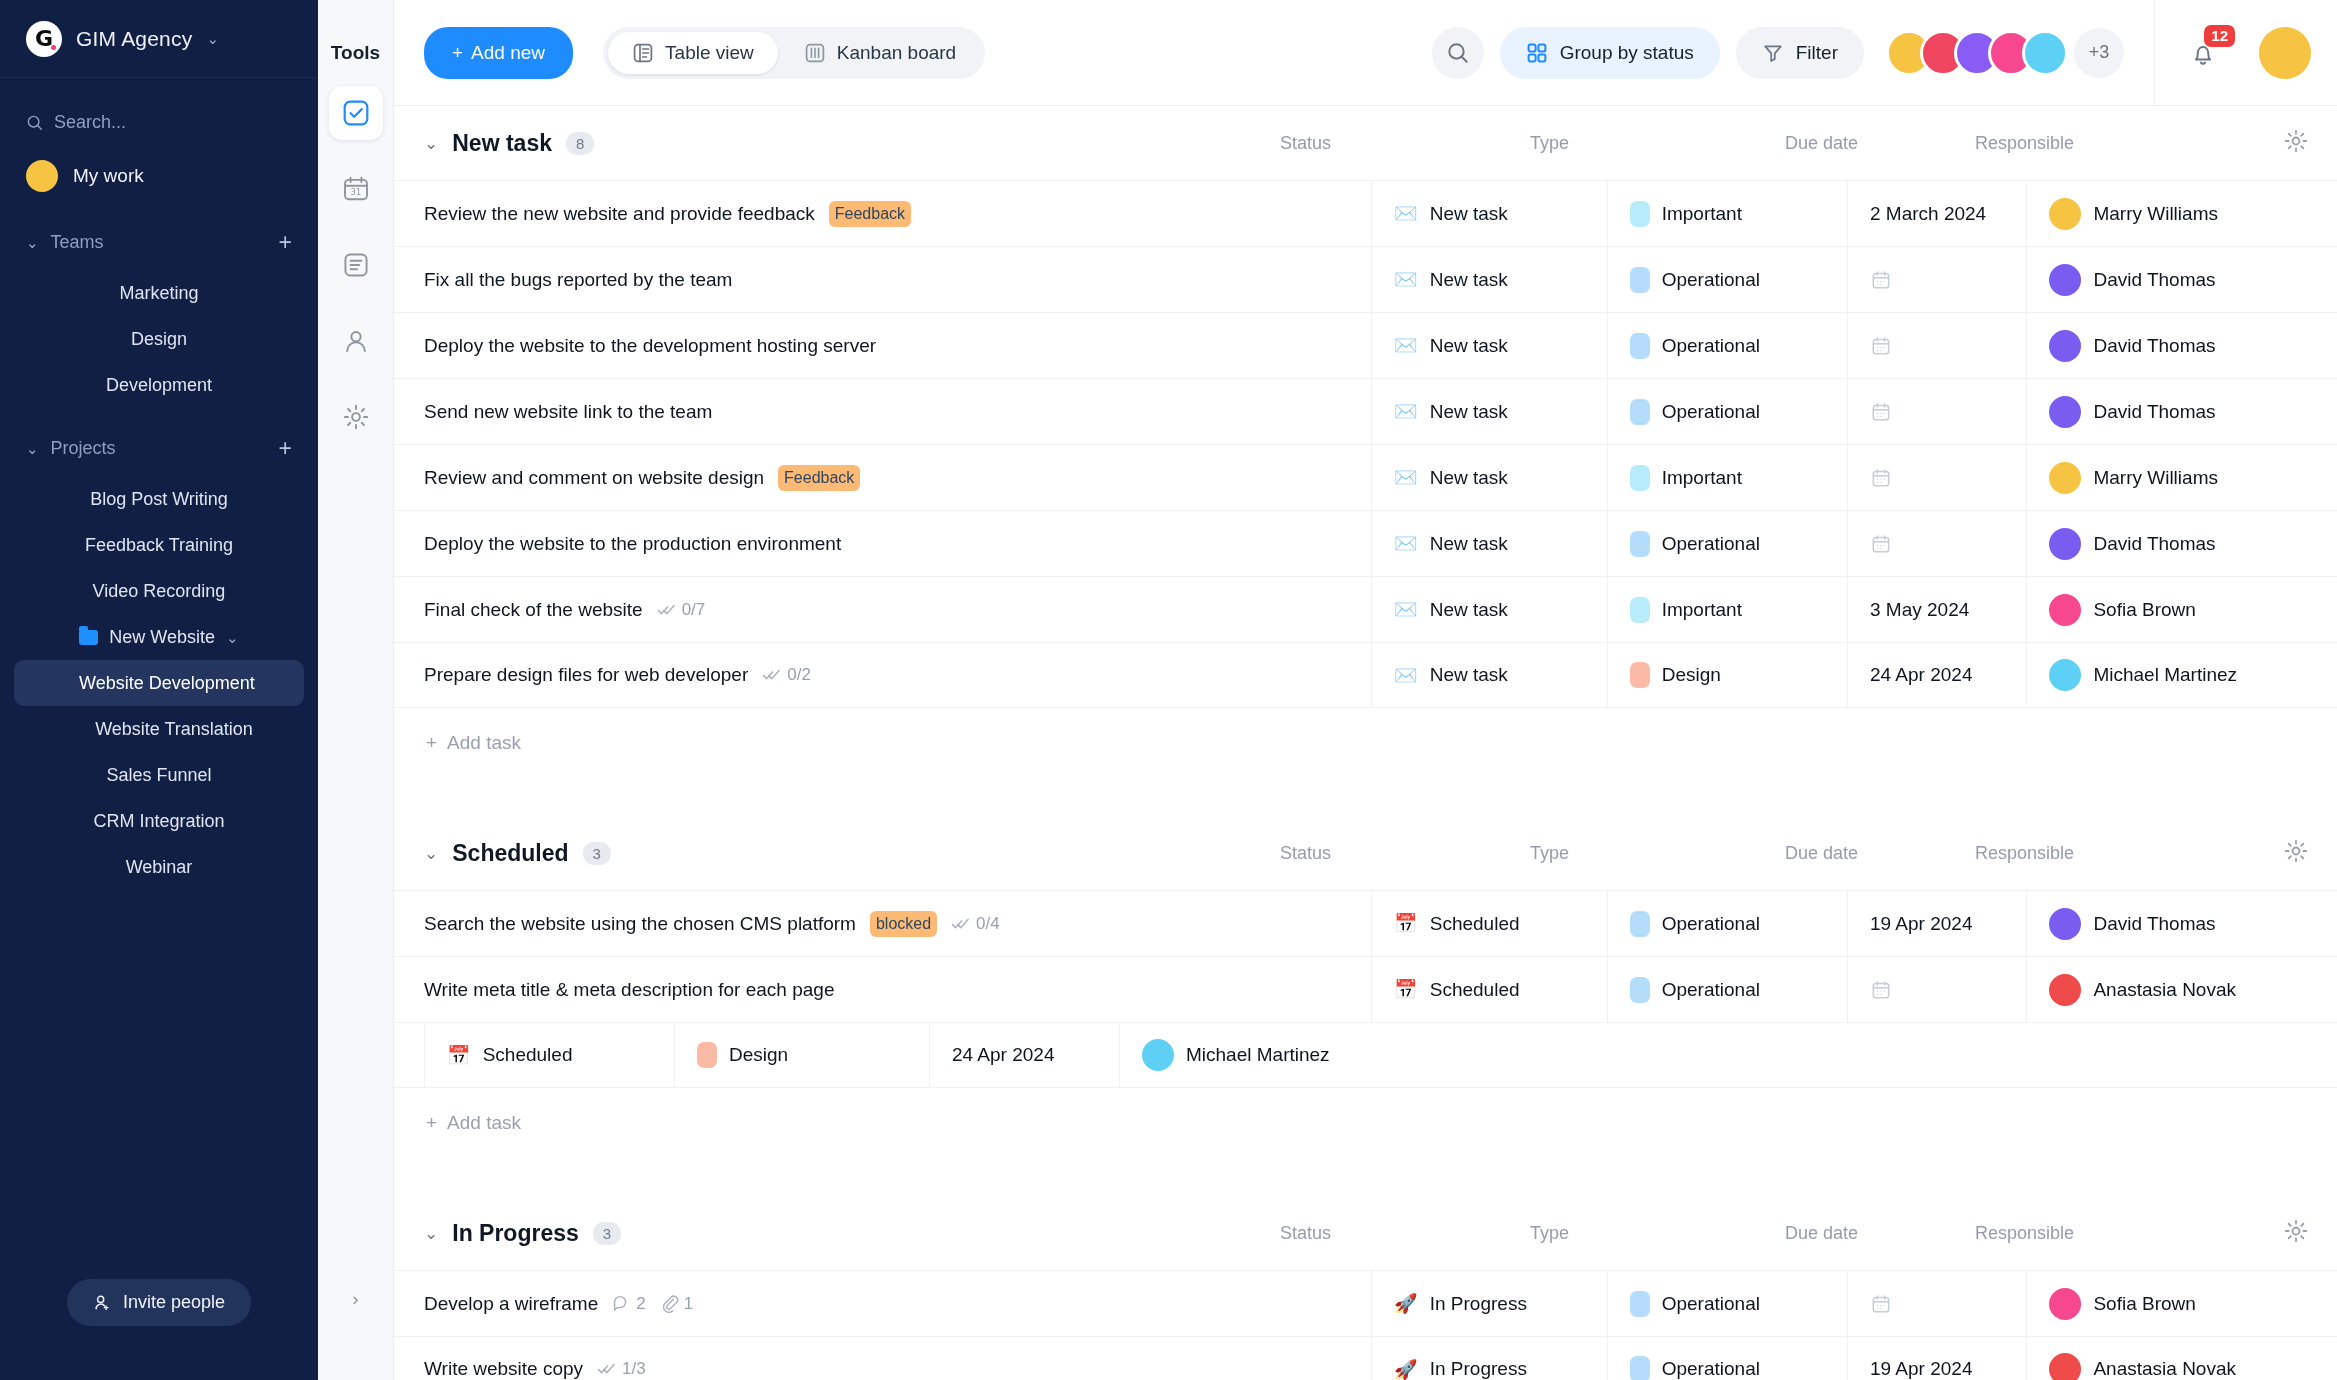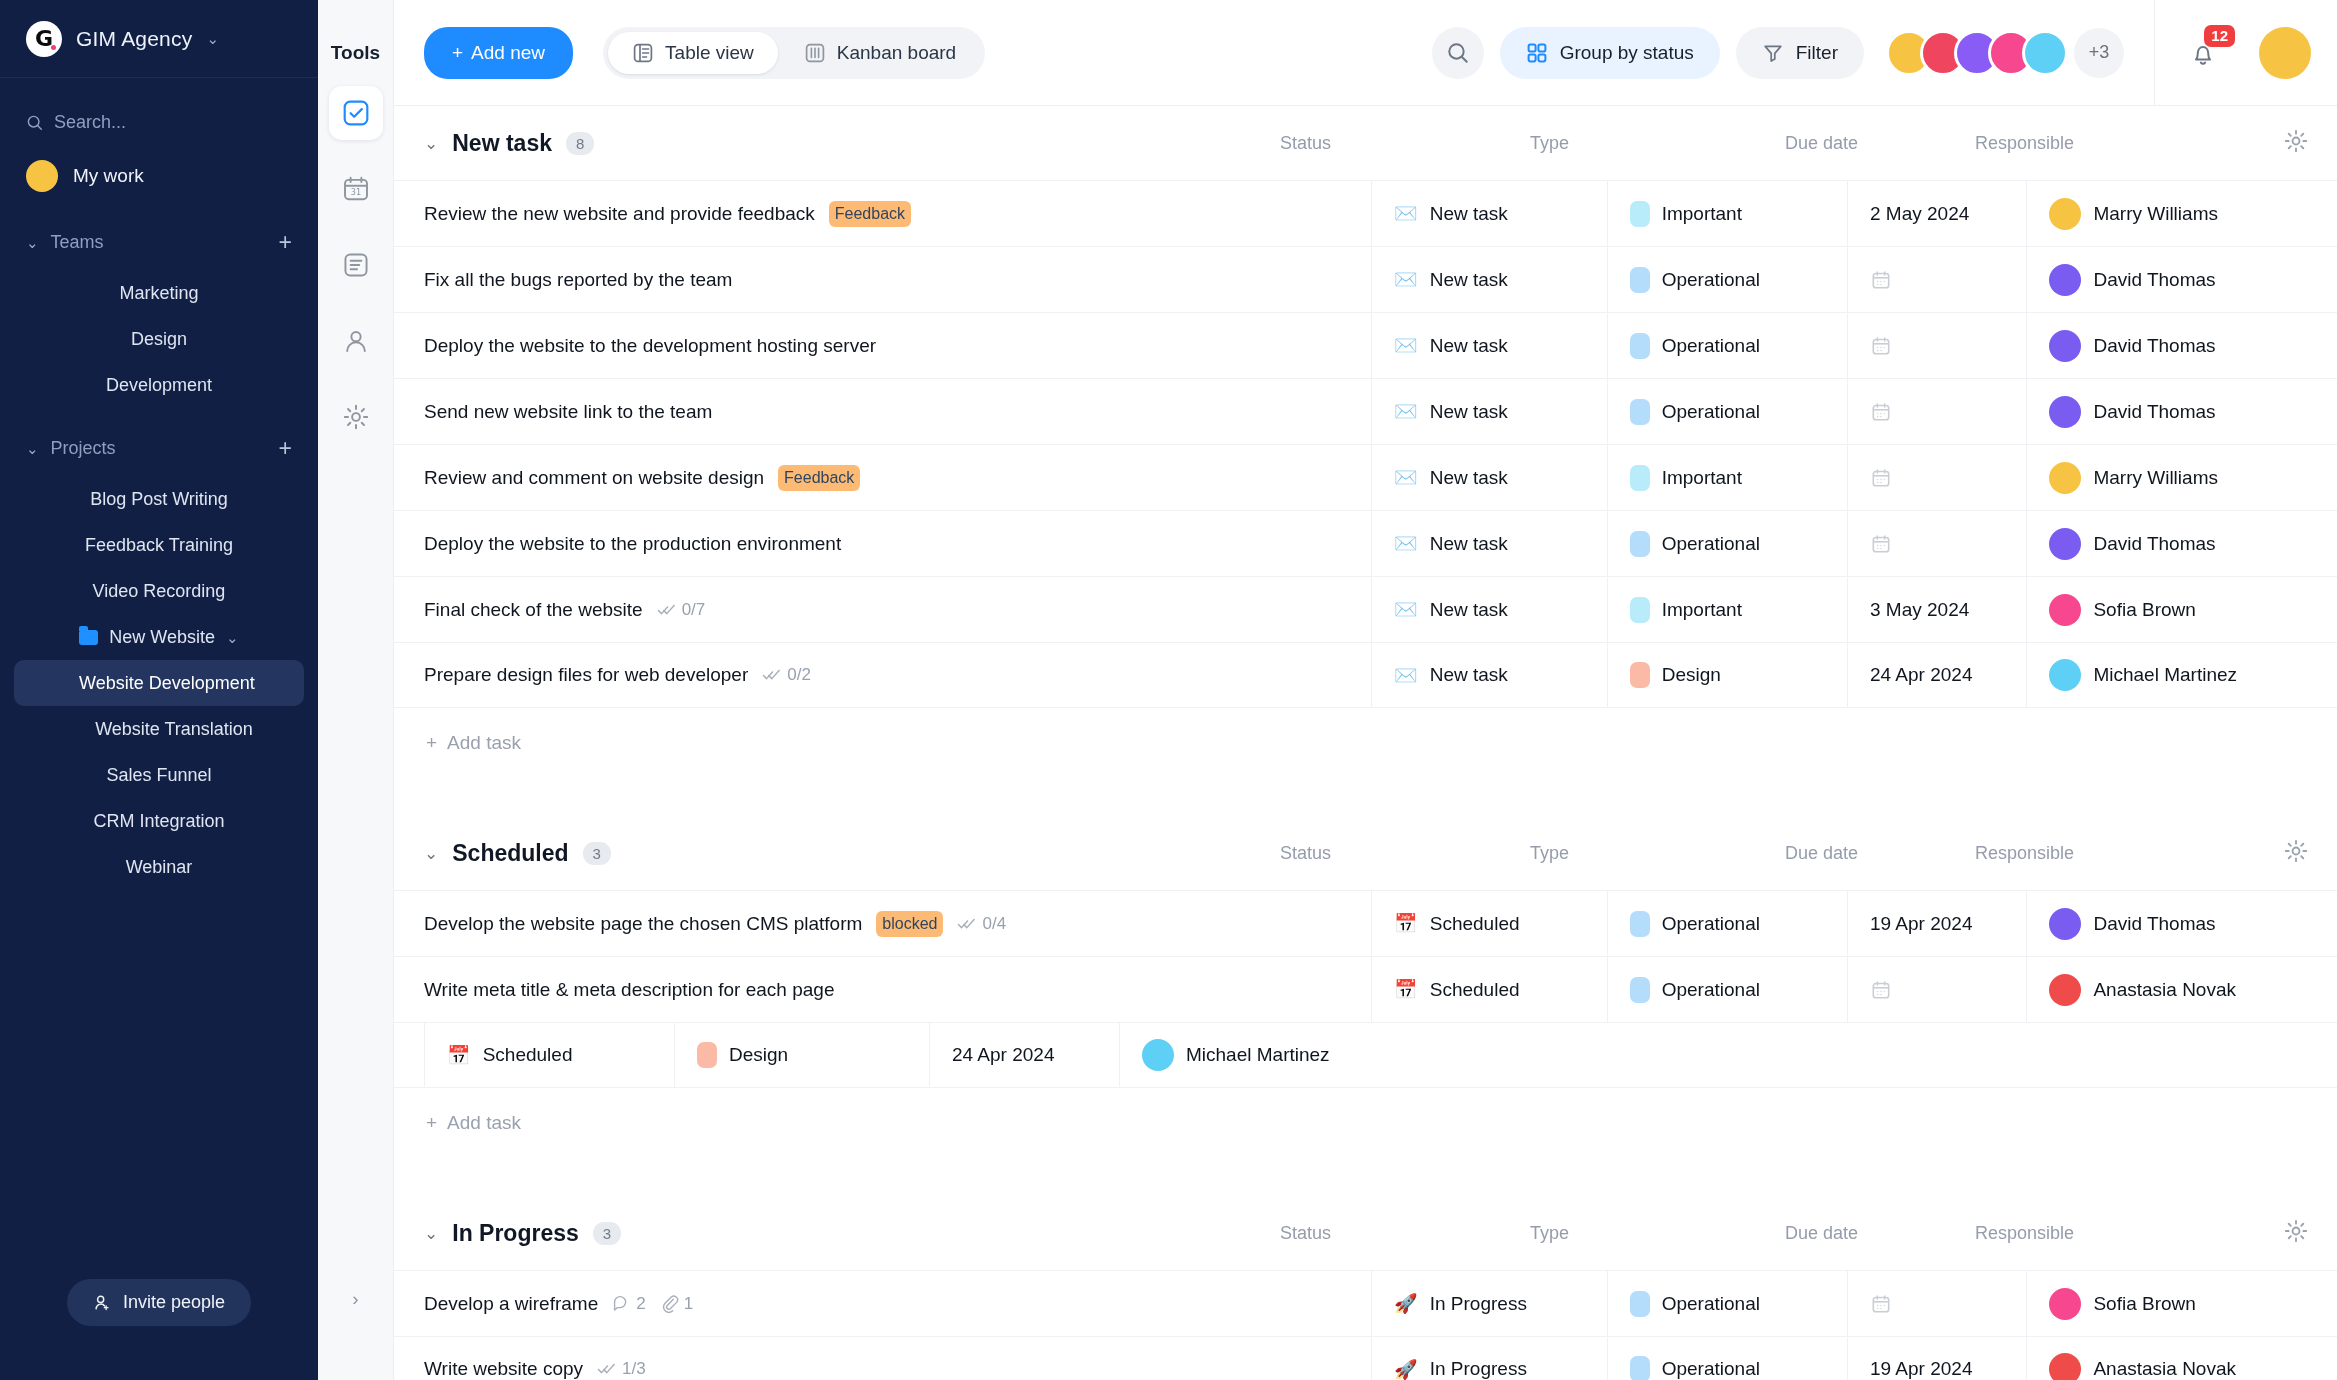--- a/index.html
+++ b/index.html
@@ -441,21 +441,21 @@
           </div>
           <div class="cell c-status">
             <span class="emoji">✉️</span>
             <span>New task</span>
           </div>
           <div class="cell c-type">
             <span class="typedot" style="background:#b9ecfa"></span>
             <span>Important</span>
           </div>
           <div class="cell c-due">
-            <span>2 May 2024</span>
+            <span>2 March 2024</span>
           </div>
           <div class="cell c-resp">
             <span class="av" style="width:32px;height:32px;background:#f6c343"></span>
             <span>Marry Williams</span>
           </div>
         </div>
         <div class="row">
           <div class="cell-task">
             <span>Fix all the bugs reported by the team</span>
           </div>
@@ -677,21 +677,21 @@
       <span class="gear">
         <svg width="26" height="26" viewBox="0 0 24 24">
           <circle cx="12" cy="12" r="3.2" fill="none" stroke="#9aa1ae" stroke-width="1.7"></circle>
           <path d="M12 2.6v2.6M12 18.8v2.6M2.6 12h2.6M18.8 12h2.6M5.3 5.3l1.9 1.9M16.8 16.8l1.9 1.9M18.7 5.3l-1.9 1.9M7.2 16.8l-1.9 1.9" stroke="#9aa1ae" stroke-width="1.7" stroke-linecap="round"></path>
         </svg>
       </span>
     </div>
     <div id="g1">
         <div class="row">
           <div class="cell-task">
-            <span>Develop the website page the chosen CMS platform</span>
+            <span>Search the website using the chosen CMS platform</span>
             <span class="tag">blocked</span>
             <span class="meta">
               <svg width="20" height="20" viewBox="0 0 22 22">
                 <path d="M1.6 11.6l3.4 3.4 6.6-7.4" fill="none" stroke="#a8aeba" stroke-width="1.6" stroke-linecap="round" stroke-linejoin="round"></path>
                 <path d="M7.4 11.6l3.4 3.4 8-9" fill="none" stroke="#a8aeba" stroke-width="1.6" stroke-linecap="round" stroke-linejoin="round"></path>
               </svg>
               <span>0/4</span>
             </span>
           </div>
           <div class="cell c-status">

